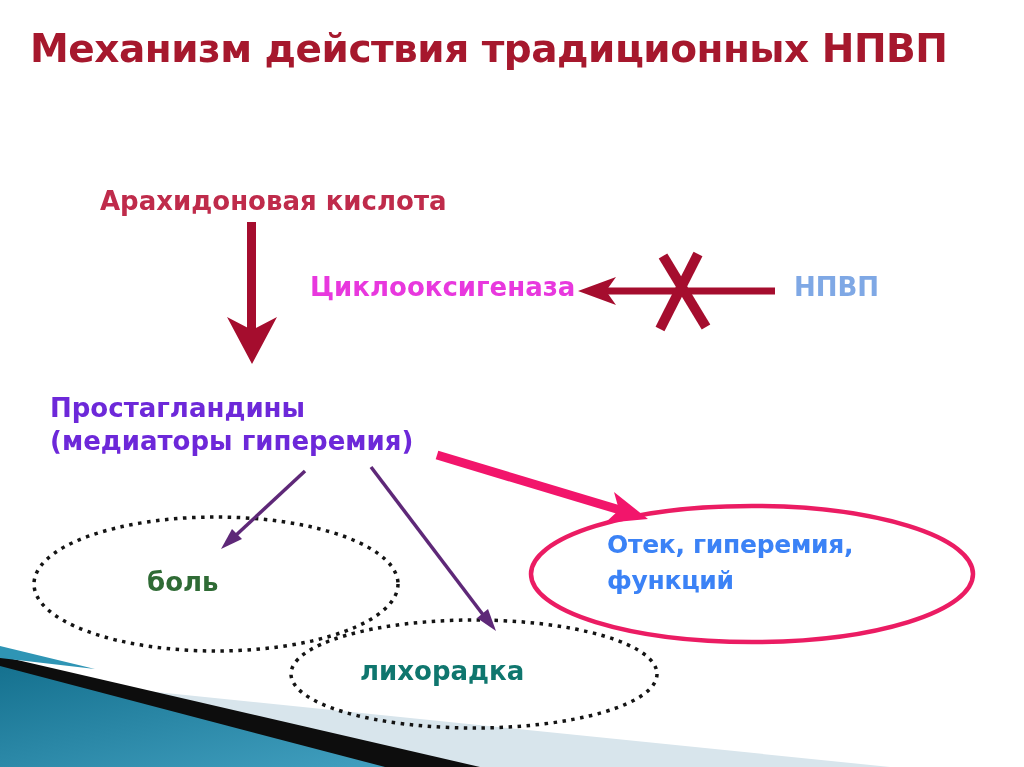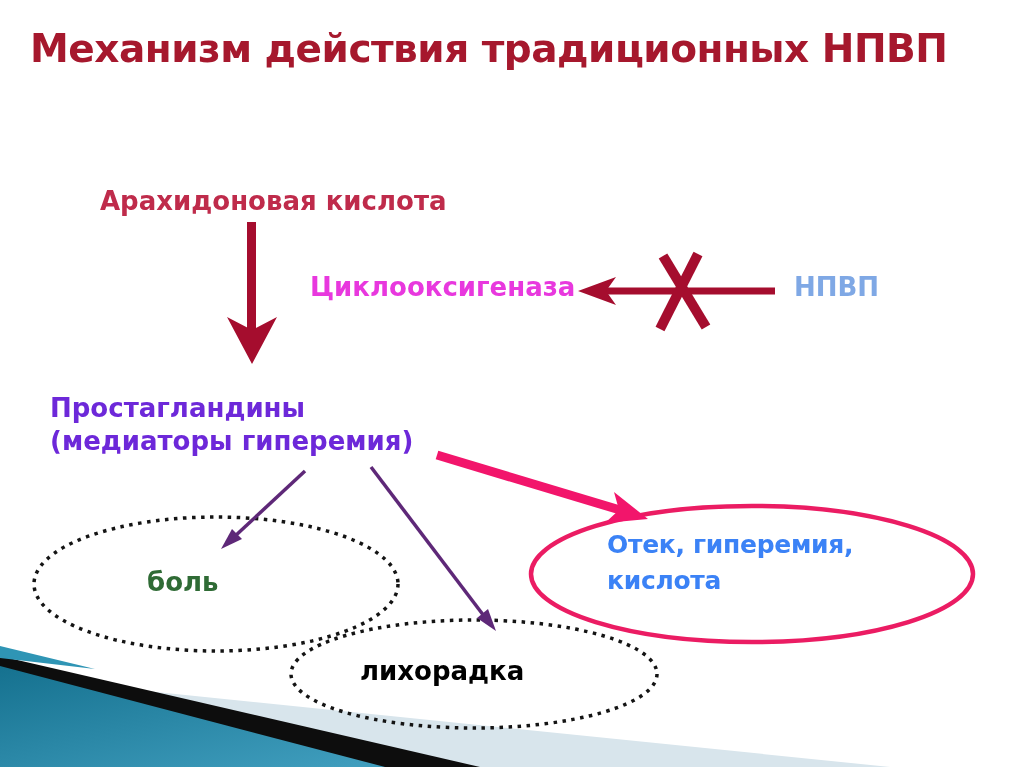--- a/index.html
+++ b/index.html
@@ -96,20 +96,20 @@
 
   <div class="txt nsaid" style="color: rgb(127, 168, 229); margin-left: 17px;">НПВП</div>
 
   <div class="txt prostaglandins" style="color: #6d28d9;">
     <div>Простагландины</div>
     <div>(медиаторы гиперемия)</div>
   </div>
 
   <div class="txt pain" style="color: rgb(47, 107, 53);">боль</div>
 
-  <div class="txt fever" style="color: #000000;">лихорадка</div>
+  <div class="txt fever" style="color: #0f766e;">лихорадка</div>
 
   <div class="txt edema" style="color: #3b82f6;">
     <div>Отек, гиперемия,</div>
-    <div>кислота</div>
+    <div>функций</div>
   </div>
 
 </div>
 
 </body></html>

